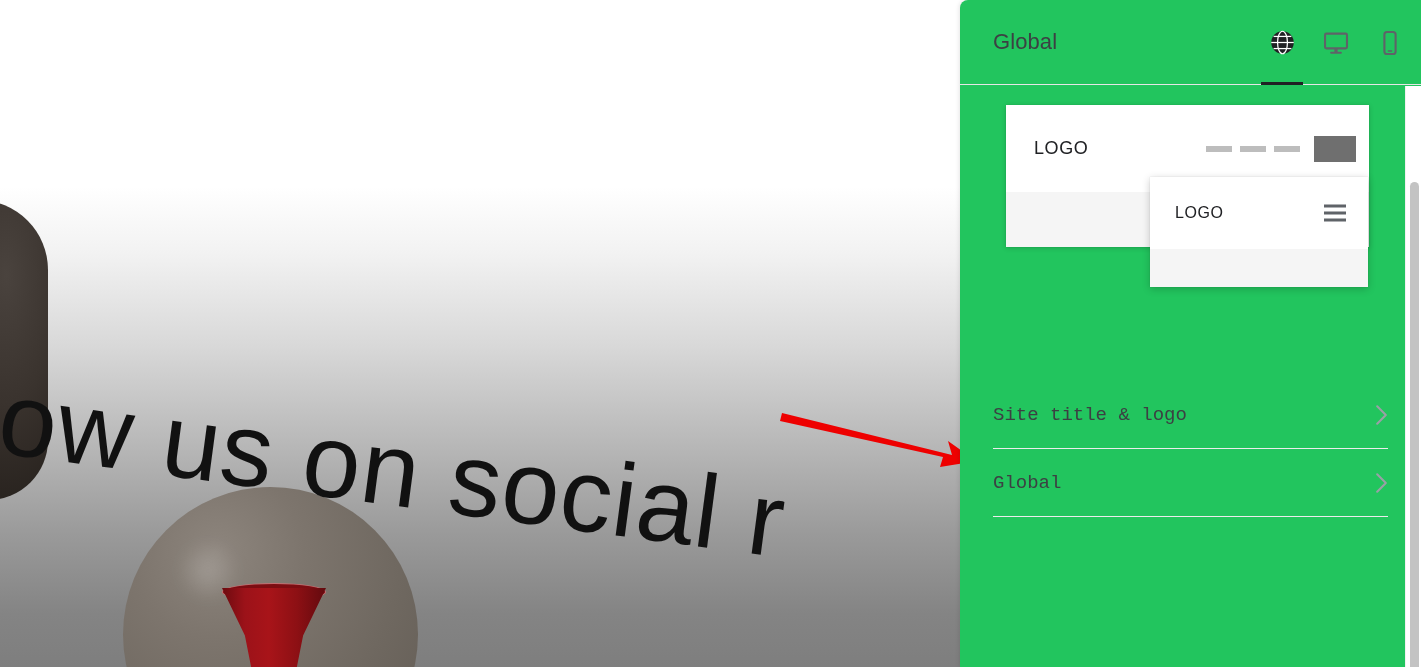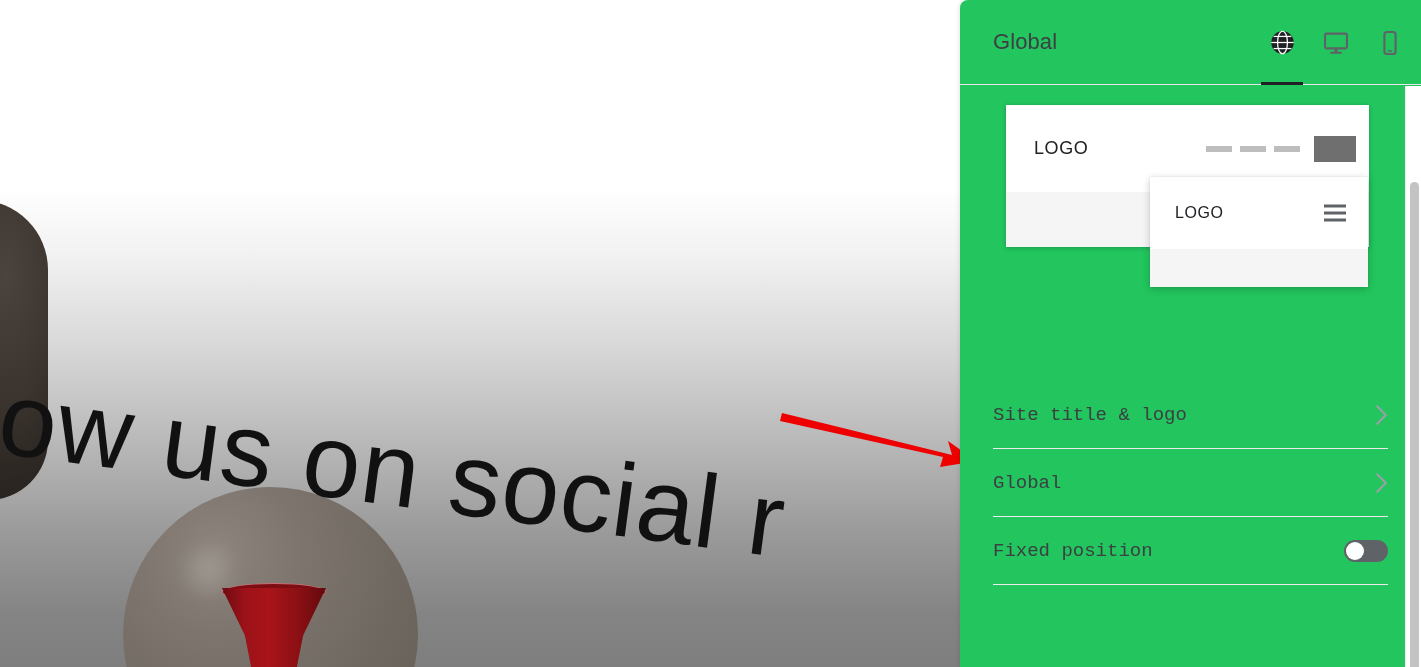--- a/index.html
+++ b/index.html
@@ -454,26 +454,20 @@
 
         <div class="row">
           <span class="row-label">Global</span>
           <span class="chevron">
             <svg width="13" height="22" viewBox="0 0 12 20">
               <polyline points="2,2 10,10 2,18" fill="none" stroke="#9aa0a6" stroke-width="1.9" stroke-linecap="round" stroke-linejoin="round"></polyline>
             </svg>
           </span>
         </div>
 
-        <div class="row">
-          <span class="row-label">Fixed position</span>
-          <span class="toggle">
-            <span class="knob"></span>
-          </span>
-        </div>
 
       </div>
 
     </div>
 
     <div class="scroll-track">
       <div class="scroll-thumb"></div>
     </div>
 
   </div>

